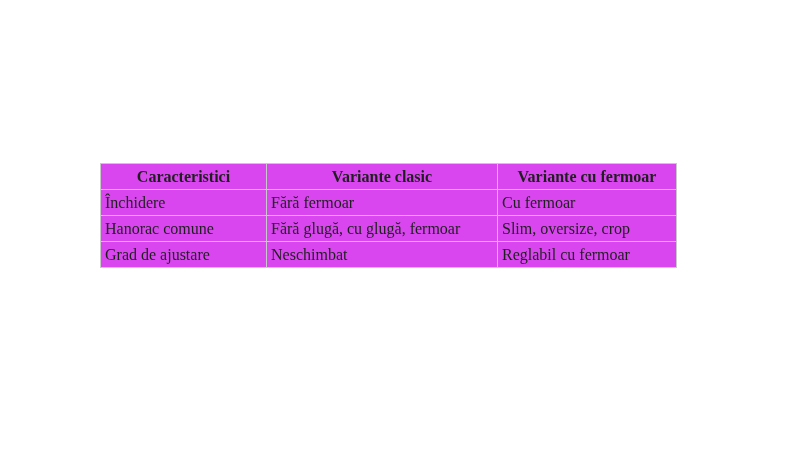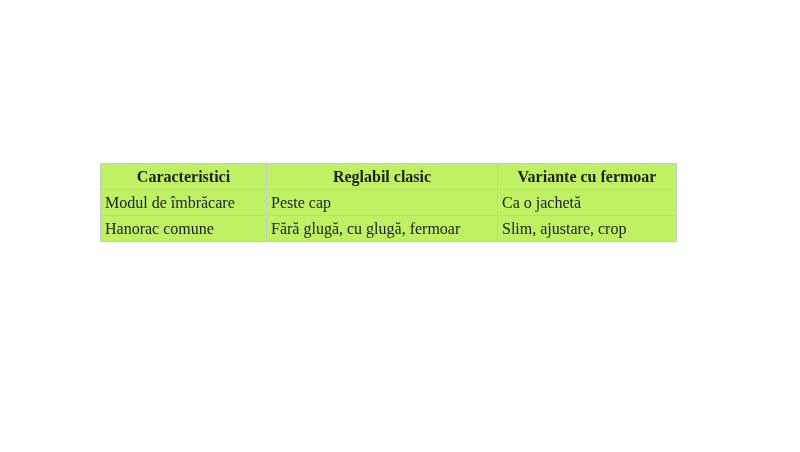--- a/index.html
+++ b/index.html
@@ -19,21 +19,21 @@
     inset: 0;
     background: #ffffff;
   }
   table.comparison {
     position: absolute;
     left: 100px;
     top: 163px;
     border-collapse: collapse;
     table-layout: fixed;
     width: 576px;
-    background: #bef264;
+    background: #d946ef;
     font-family: "Liberation Serif", serif;
     font-size: 16px;
     color: #1f1f1f;
   }
   table.comparison th,
   table.comparison td {
     border: 1px solid #c9c9c9;
     height: 25px;
     padding: 0 4px;
     vertical-align: middle;
@@ -59,30 +59,35 @@
 <div class="page">
   <table class="comparison">
     <colgroup>
       <col class="c1">
       <col class="c2">
       <col class="c3">
     </colgroup>
     <thead>
       <tr>
         <th>Caracteristici</th>
-        <th>Reglabil clasic</th>
+        <th>Variante clasic</th>
         <th>Variante cu fermoar</th>
       </tr>
     </thead>
     <tbody>
       <tr>
-        <td>Modul de îmbrăcare</td>
-        <td>Peste cap</td>
-        <td>Ca o jachetă</td>
+        <td>Închidere</td>
+        <td>Fără fermoar</td>
+        <td>Cu fermoar</td>
       </tr>
       <tr>
         <td>Hanorac comune</td>
         <td>Fără glugă, cu glugă, fermoar</td>
-        <td>Slim, ajustare, crop</td>
+        <td>Slim, oversize, crop</td>
+      </tr>
+      <tr>
+        <td>Grad de ajustare</td>
+        <td>Neschimbat</td>
+        <td>Reglabil cu fermoar</td>
       </tr>
     </tbody>
   </table>
 </div>
 
 </body></html>

